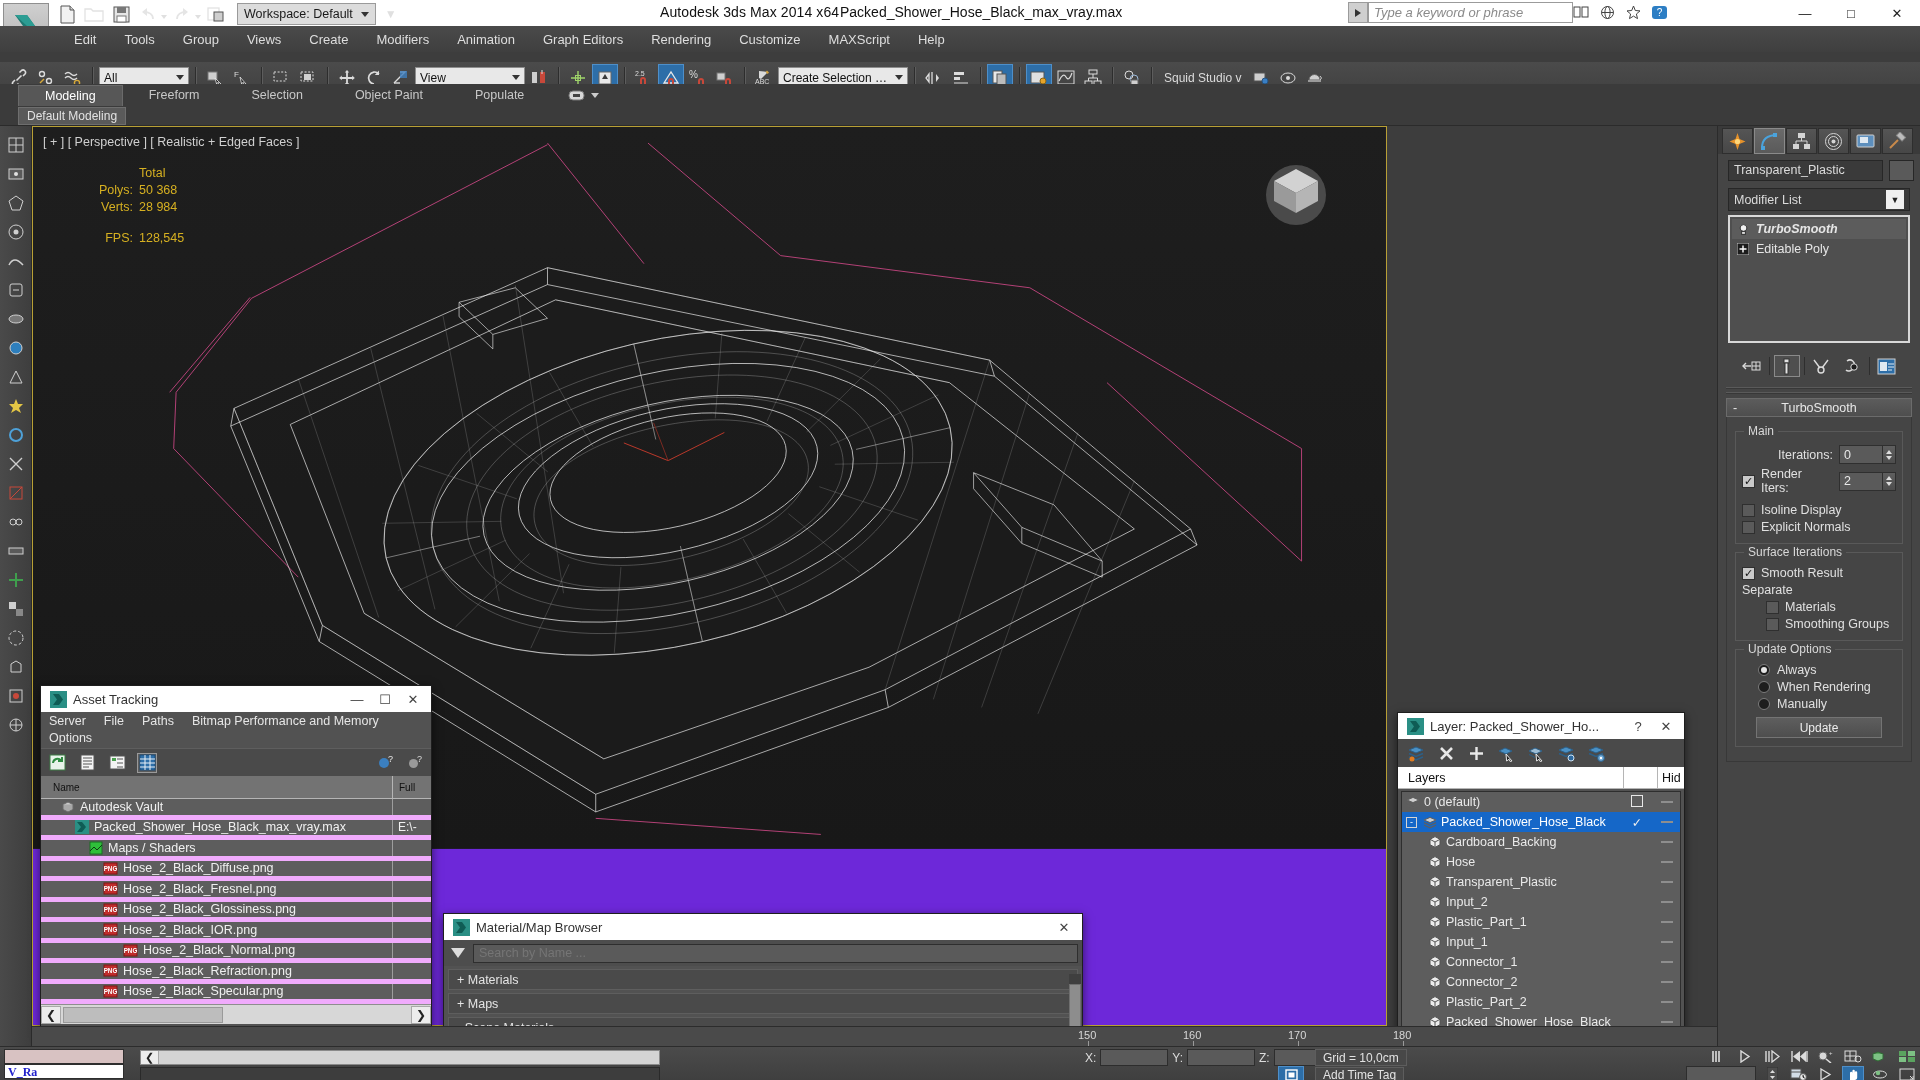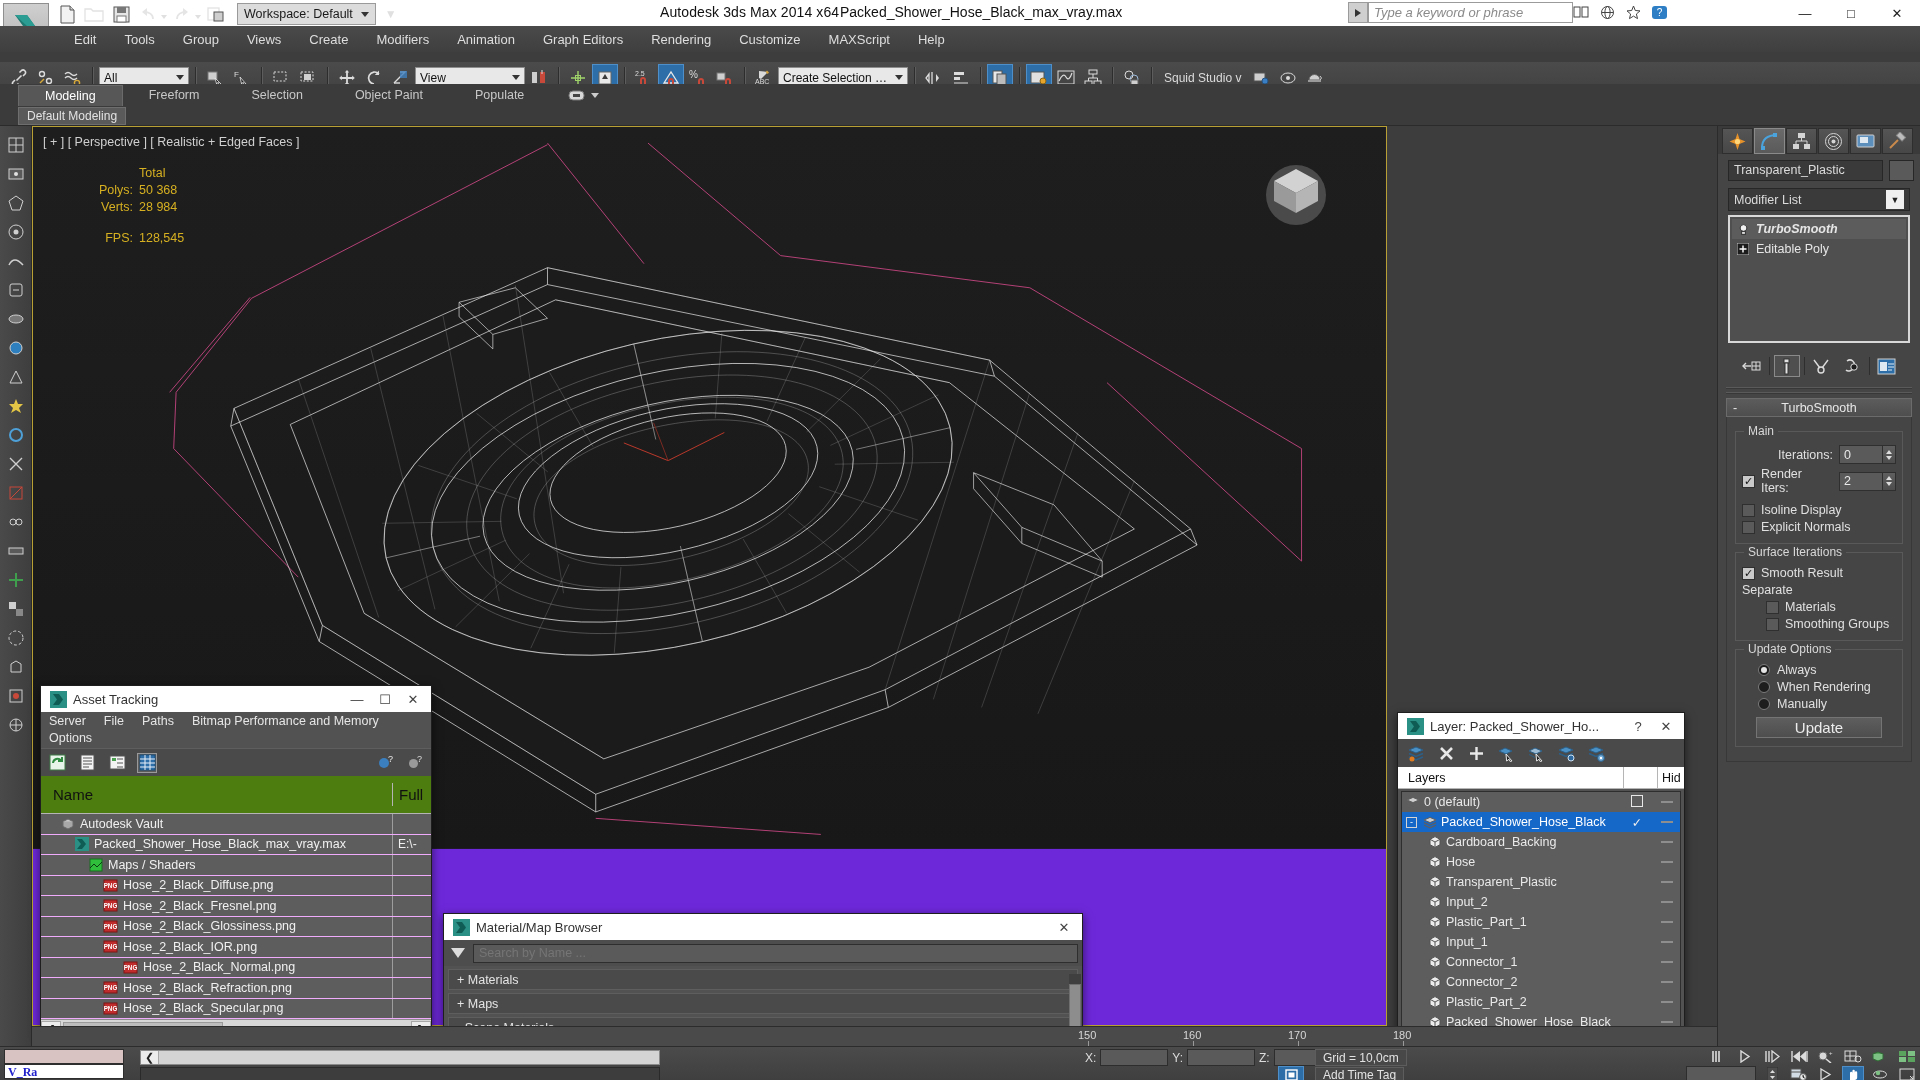--- a/index.html
+++ b/index.html
@@ -136,41 +136,41 @@
   .spin{ display:flex; align-items:center;}
   .numbox{ width:44px;height:19px; background:#5a5a5a; border:1px solid #2f2f2f; color:#e8e8e8; font-size:12.5px; padding:0 4px; display:flex; align-items:center;}
   .spbtn{ width:13px;height:19px; background:linear-gradient(#5f5f5f,#4d4d4d); border:1px solid #2f2f2f; border-left:none; display:flex; flex-direction:column; align-items:center; justify-content:center; gap:2px;}
   .spbtn i{ width:0;height:0;border-left:3px solid transparent;border-right:3px solid transparent;}
   .spbtn i.u{ border-bottom:4px solid #ddd;}
   .spbtn i.d{ border-top:4px solid #ddd;}
   .cbx{ width:13px;height:13px; background:#c9c9c9; border:1px solid #2f2f2f; margin-right:6px; display:flex;align-items:center;justify-content:center; color:#111; font-size:11px; line-height:11px;}
   .cbx.off{ background:#5a5a5a;}
   .rdo{ width:12px;height:12px; border-radius:50%; background:#1d1d1d; border:1px solid #7b7b7b; margin-right:7px; display:flex;align-items:center;justify-content:center;}
   .rdo i{ width:6px;height:6px;border-radius:50%; background:#e4e4e4; display:block;}
-  .btnwide{ margin:6px 14px 2px; height:21px; background:linear-gradient(#5e5e5e,#4e4e4e); border:1px solid #747474; display:flex; align-items:center; justify-content:center; font-size:15px; color:#ececec;}
+  .btnwide{ margin:6px 14px 2px; height:21px; background:linear-gradient(#5e5e5e,#4e4e4e); border:1px solid #747474; display:flex; align-items:center; justify-content:center; font-size:12px; color:#ececec;}
 
   
   .dlg{ position:absolute; background:#525252; border:1px solid #1e1e1e; box-shadow:0 3px 9px rgba(0,0,0,.55);}
   .dlg-title{ height:26px; background:#ffffff; display:flex; align-items:center; padding:0 4px; color:#333; font-size:13px;}
   .dlg-title .dicon{ width:18px;height:18px; margin:0 6px 0 4px; display:flex;align-items:center;justify-content:center;}
   .dlg-title .tt{ flex:1; }
   .dlg-title .db{ width:28px;height:24px; display:flex;align-items:center;justify-content:center; color:#444; font-size:13px;}
   .dlg-menu{ height:36px; background:#525252; display:flex; flex-wrap:wrap; align-content:center; padding:2px 8px; column-gap:18px; font-size:12.5px; color:#e6e6e6;}
   .dlg-menu span{ line-height:17px;}
 
   
   #assetTracking{ left:40px; top:685px; width:392px; height:350px; }
   .at-toolbar{ height:28px; background:#4a4a4a; display:flex; align-items:center; padding:0 6px; gap:10px; border-top:1px solid #5e5e5e;}
   .at-toolbar .ab{ width:20px;height:20px; display:flex;align-items:center;justify-content:center; border:1px solid transparent;}
   .at-toolbar .ab.act{ border-color:#9a9a9a; background:#5c5c5c;}
-  .at-head{ height:38px; background:#4d7c0f; display:flex; align-items:center; color:#111; font-size:15px; border-bottom:1px solid #b5b5b5;}
+  .at-head{ height:23px; background:#737373; display:flex; align-items:center; color:#111; font-size:10px; border-bottom:1px solid #b5b5b5;}
   .at-head .c1{ flex:1; padding-left:12px; border-right:1px solid #b5b5b5; height:23px; line-height:23px;}
   .at-head .c2{ width:38px; padding-left:6px;}
   .at-rows{ height:205px; overflow:hidden; background:#5d5d5d;}
-  .at-row{ height:20.5px; display:flex; align-items:center; border-bottom:1px solid #f0abfc; font-size:12.5px; color:#f0f0f0;}
+  .at-row{ height:20.5px; display:flex; align-items:center; border-bottom:5px solid #f0abfc; font-size:12.5px; color:#f0f0f0;}
   .at-row .nm{ flex:1; display:flex; align-items:center; gap:5px; border-right:1px solid #9d9d9d; height:100%; overflow:hidden; white-space:nowrap;}
   .at-row .fl{ width:38px; padding-left:5px; font-size:12px;}
   .at-scroll{ height:20px; background:#d7d7d7; display:flex; align-items:center; border-top:1px solid #8e8e8e;}
   .at-scroll .arw{ width:20px;height:18px; display:flex;align-items:center;justify-content:center; color:#222; font-size:12px; background:#ececec; border:1px solid #a8a8a8;}
   .at-scroll .thumb{ height:16px; background:#bdbdbd; border:1px solid #9a9a9a; }
   .at-bottom{ height:38px; background:#525252; padding:6px;}
   .at-bottom .box{ width:100%; height:26px; background:#404040; border:1px solid #2a2a2a;}
 
   
   #matBrowser{ left:443px; top:913px; width:640px; height:167px;}

